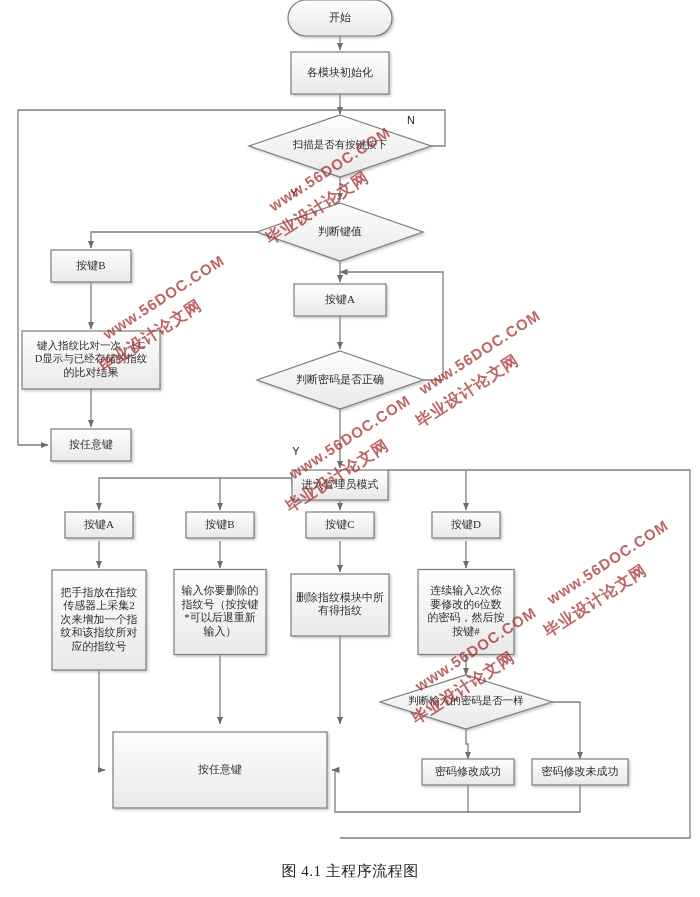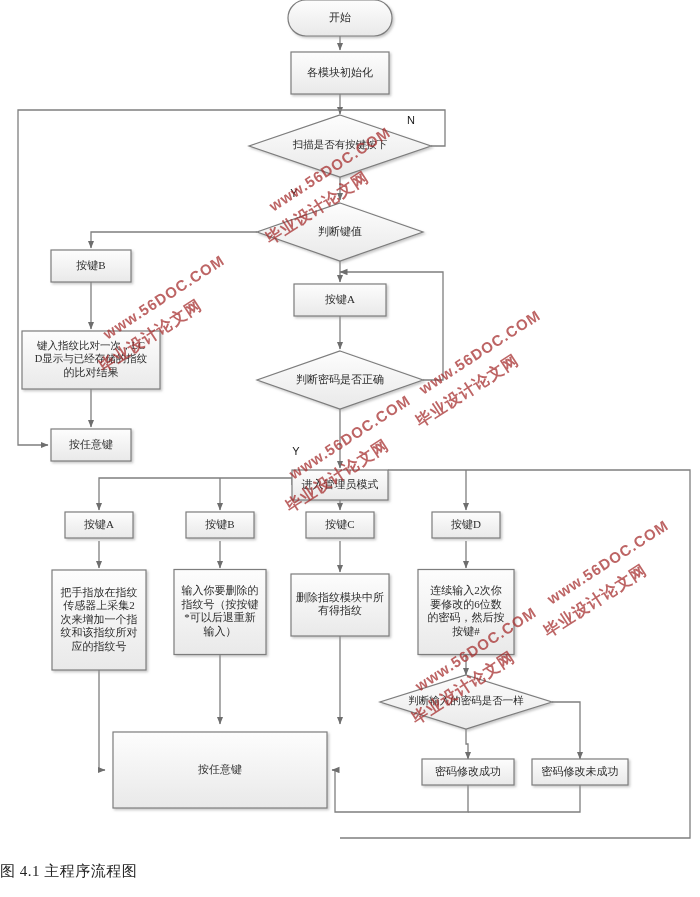--- a/index.html
+++ b/index.html
@@ -4,21 +4,21 @@
 <style>
   html,body{margin:0;padding:0;background:#ffffff;}
   body{width:700px;height:897px;position:relative;overflow:hidden;
        font-family:"Liberation Sans","DejaVu Sans",sans-serif;}
   #chart{position:absolute;left:0;top:0;width:700px;height:897px;}
   .node-text{font-family:"Liberation Serif","DejaVu Serif",serif;
              fill:#2b2b2b;font-size:11px;text-anchor:middle;dominant-baseline:middle;}
   .node-text.small{font-size:10.5px;}
   .edge-label{font-family:"Liberation Sans","DejaVu Sans",sans-serif;
               fill:#1a1a1a;font-size:11px;text-anchor:middle;}
-  .caption{position:absolute;left:0;top:862px;width:700px;
+  .caption{position:absolute;left:0;top:862px;width:700px;text-align:center;
            font-family:"Liberation Serif","DejaVu Serif",serif;
            font-size:15px;color:#222;letter-spacing:.5px;}
   .wm{position:absolute;color:#a52a2a;font-weight:bold;white-space:nowrap;
       font-family:"Liberation Sans","DejaVu Sans",sans-serif;
       opacity:.72;pointer-events:none;}
   .wm1{font-size:16px;letter-spacing:1px;}
   .wm2{font-size:15px;letter-spacing:1px;}
 </style>
 </head>
 <body>

